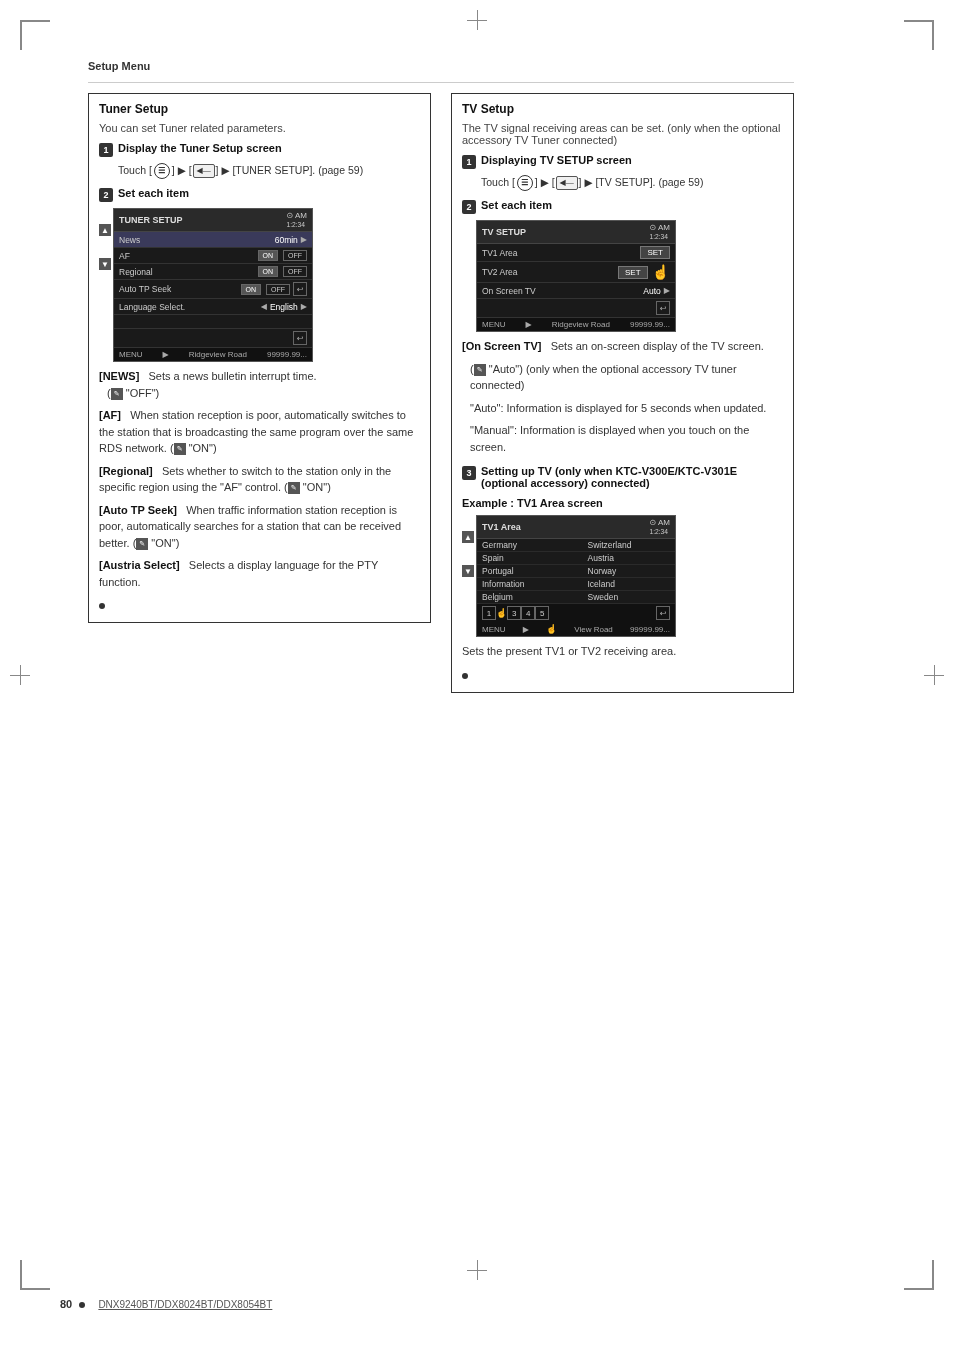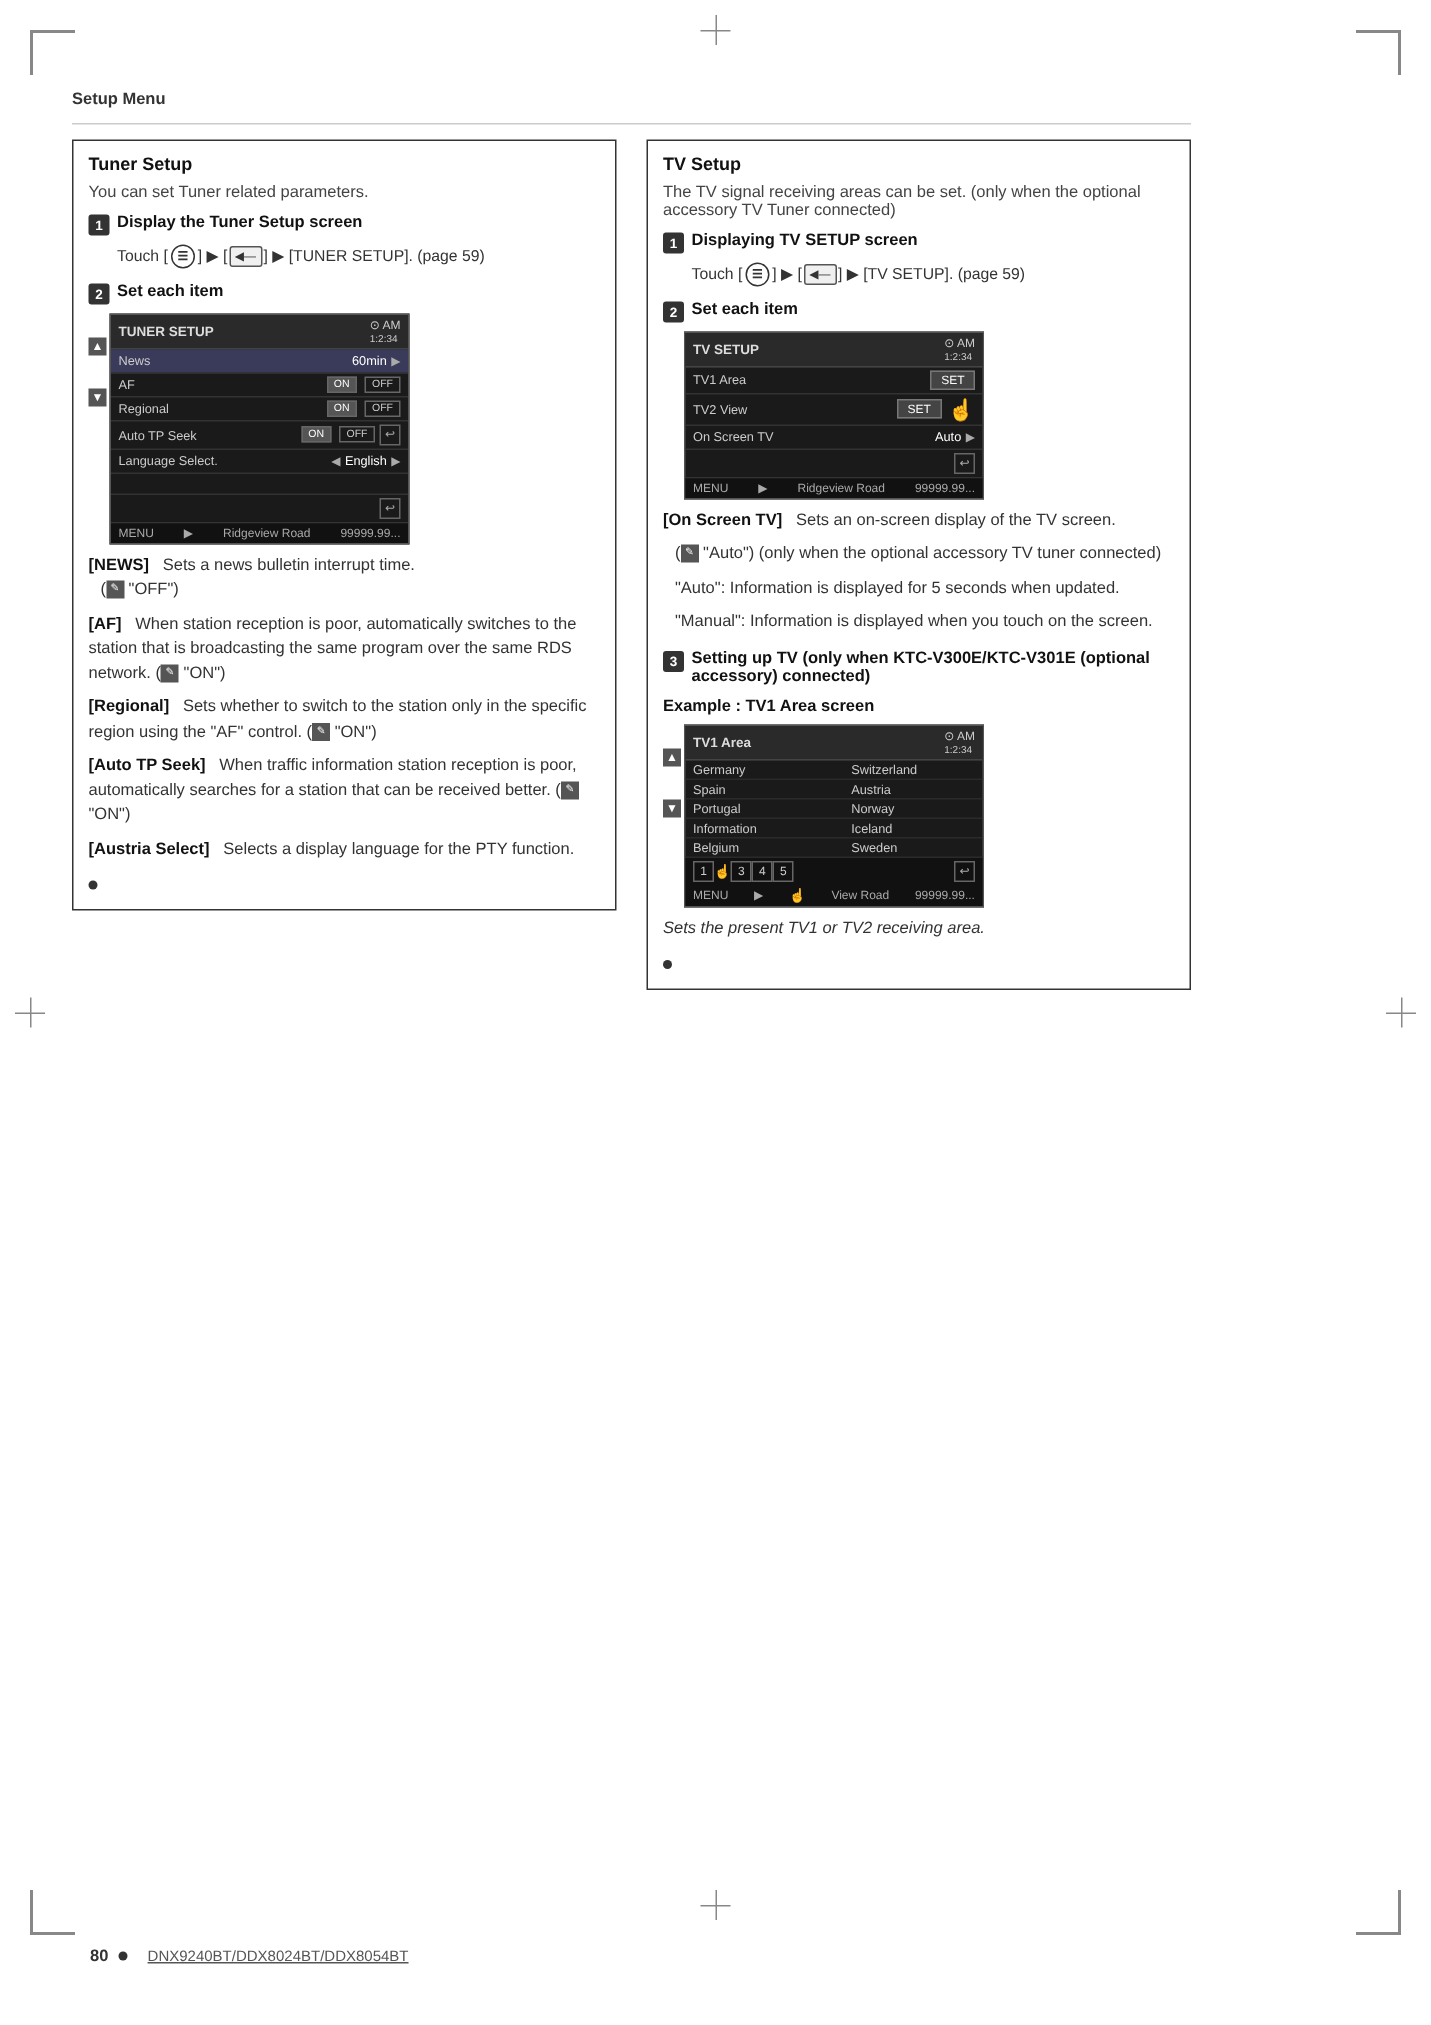--- a/index.html
+++ b/index.html
@@ -9,21 +9,21 @@
       background: #ffffff;
       font-family: Arial, Helvetica, sans-serif;
       font-size: 12px;
       color: #222;
       position: relative;
     }
 
     .page-container {
       width: 854px;
       min-height: 1350px;
-      padding: 60px 60px 60px 48px;
+      padding: 60px 60px 60px 88px;
       position: relative;
     }
 
     
     .corner-mark {
       position: absolute;
       width: 30px;
       height: 30px;
       border-color: #888;
       border-style: solid;
@@ -544,21 +544,21 @@
             </div>
 
             <div class="device-screen-row">
               <span class="row-label">TV1 Area</span>
               <span class="row-value">
                 <span style="padding:1px 6px;border:1px solid #777;font-size:8px;background:#444;">SET</span>
               </span>
             </div>
 
             <div class="device-screen-row" style="position:relative;">
-              <span class="row-label">TV2 View</span>
+              <span class="row-label">TV2 Area</span>
               <span class="row-value">
                 <span style="padding:1px 6px;border:1px solid #777;font-size:8px;background:#444;">SET</span>
                 <span style="font-size:14px;margin-left:2px;">☝</span>
               </span>
             </div>
 
             <div class="device-screen-row">
               <span class="row-label">On Screen TV</span>
               <span class="row-value">Auto <span class="arrow-btn">▶</span></span>
             </div>
@@ -641,21 +641,21 @@
             <div class="device-screen-nav">
               <span>MENU</span>
               <span>▶</span>
               <span style="font-size:9px;">☝</span>
               <span>View Road</span>
               <span>99999.99...</span>
             </div>
           </div>
         </div>
 
-        <div class="item-desc" style="margin-top:6px;font-style:italic;">Sets the present TV1 or TV2 receiving area.</div>
+        <div class="item-desc" style="margin-top:6px;">Sets the present TV1 or TV2 receiving area.</div>
 
         <div style="margin-top:8px;">
           <span class="bullet-dot"></span>
         </div>
 
       </div>
     </div>
 
   </div>
 

